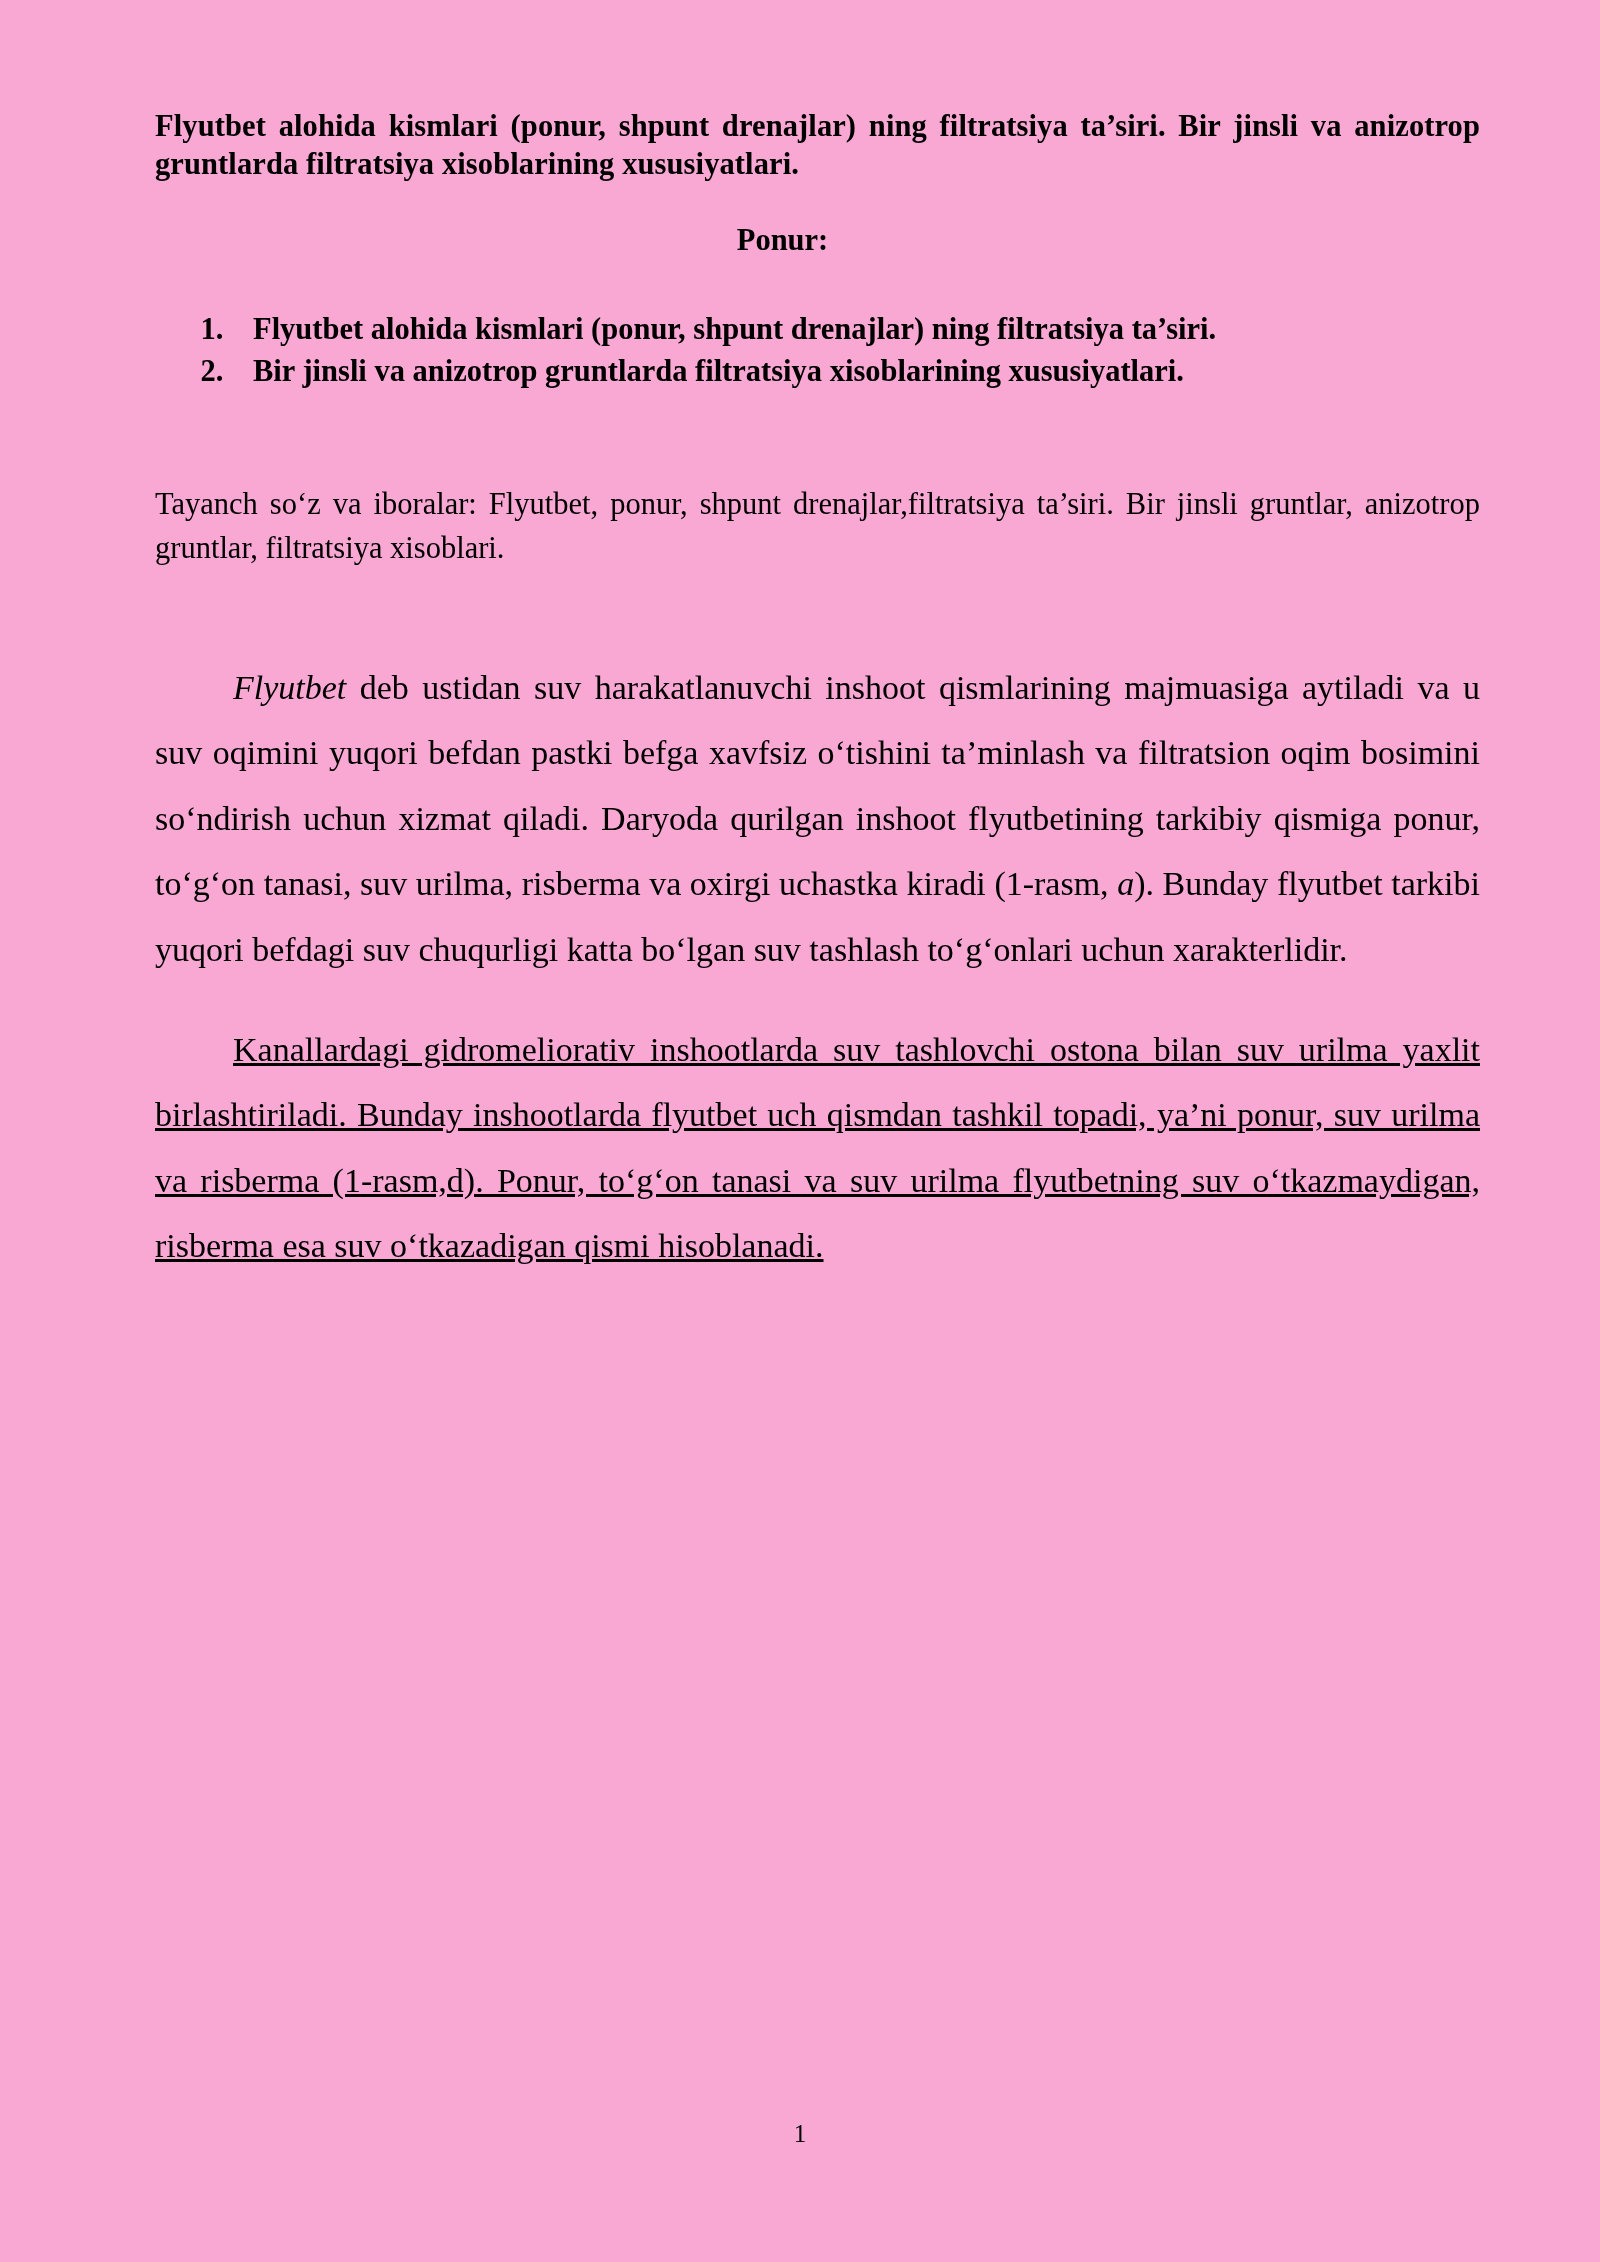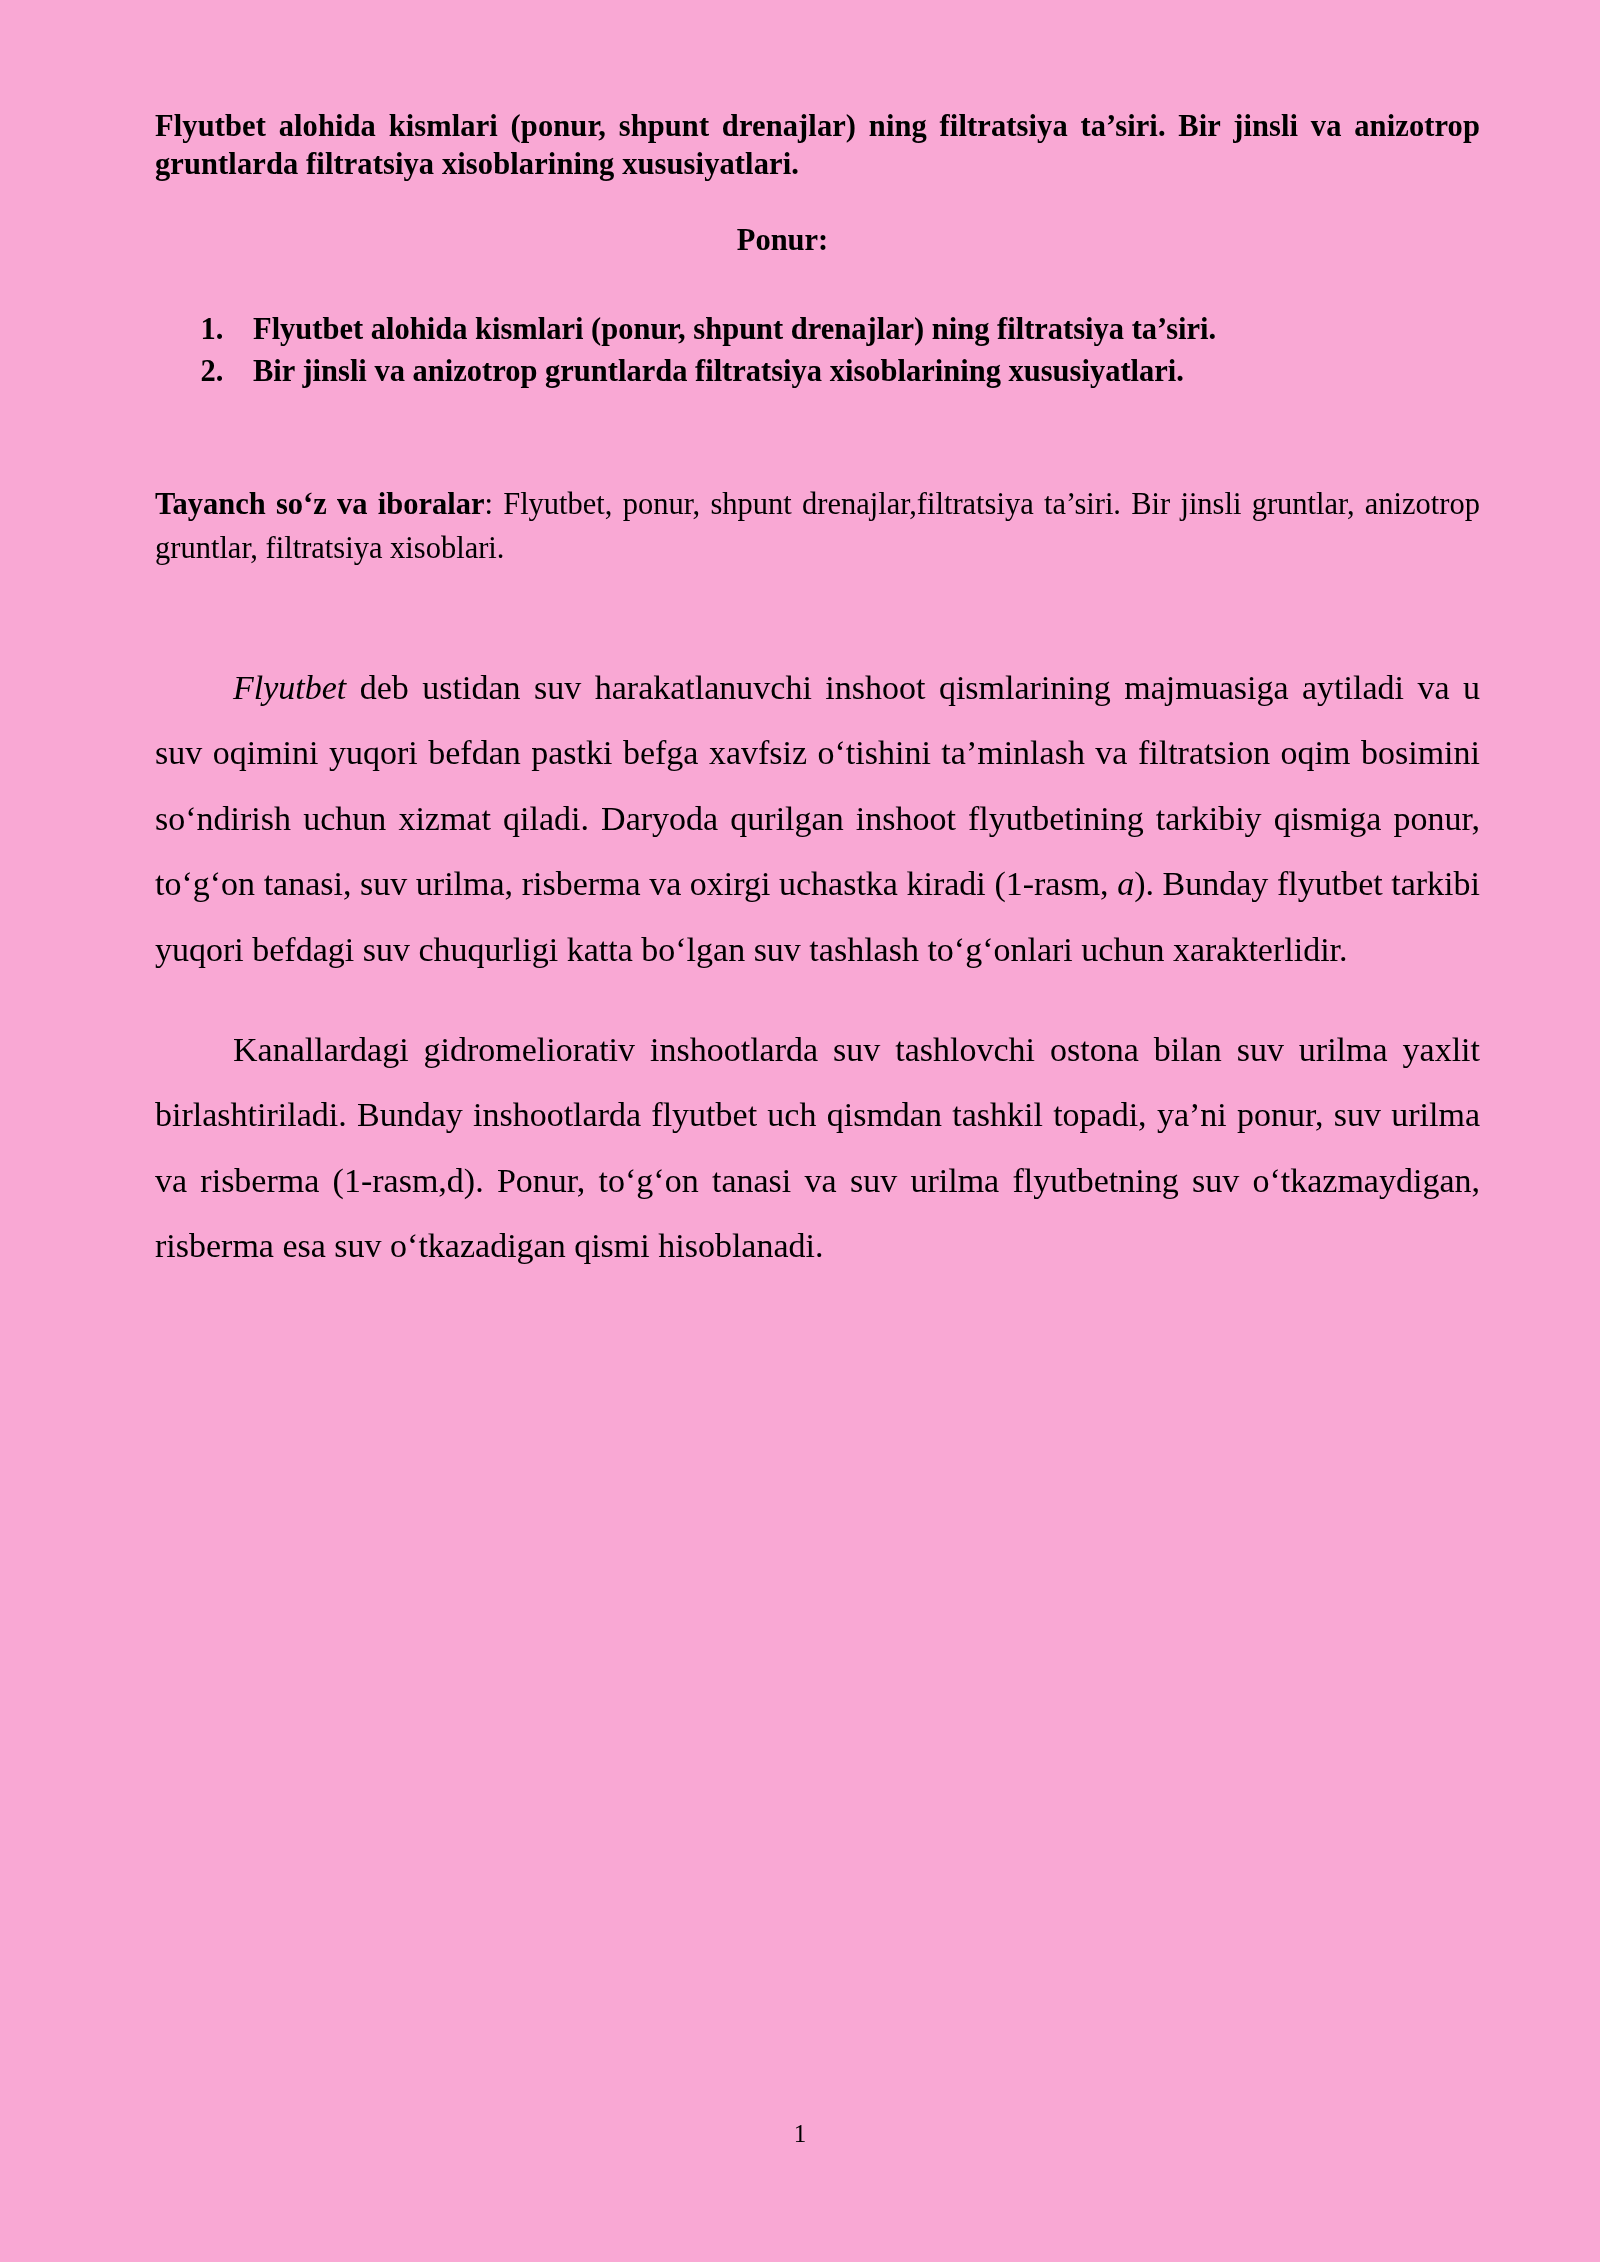--- a/index.html
+++ b/index.html
@@ -65,33 +65,33 @@
   }
 
   
   .keywords {
     font-size: 30.5px;
     line-height: 1.43;
     text-align: justify;
     text-align-last: left;
     margin: 92px 0 0 0;
   }
-  .keywords b { font-weight: bold; }
+  .keywords b { font-weight: normal; }
 
   
   .body-par {
     font-size: 34px;
     line-height: 1.93;
     text-align: justify;
     text-align-last: left;
     text-indent: 78px;
     margin: 0;
   }
   .body-par.first { margin-top: 84px; }
-  .body-par.gap  { margin-top: 34px; }
+  .body-par.gap  { margin-top: 34px; text-decoration: underline; }
   .body-par i { font-style: italic; }
   .wide-gap { white-space: pre; }
 
   
   .page-number {
     position: absolute;
     left: 0;
     right: 0;
     bottom: 116px;
     text-align: center;

